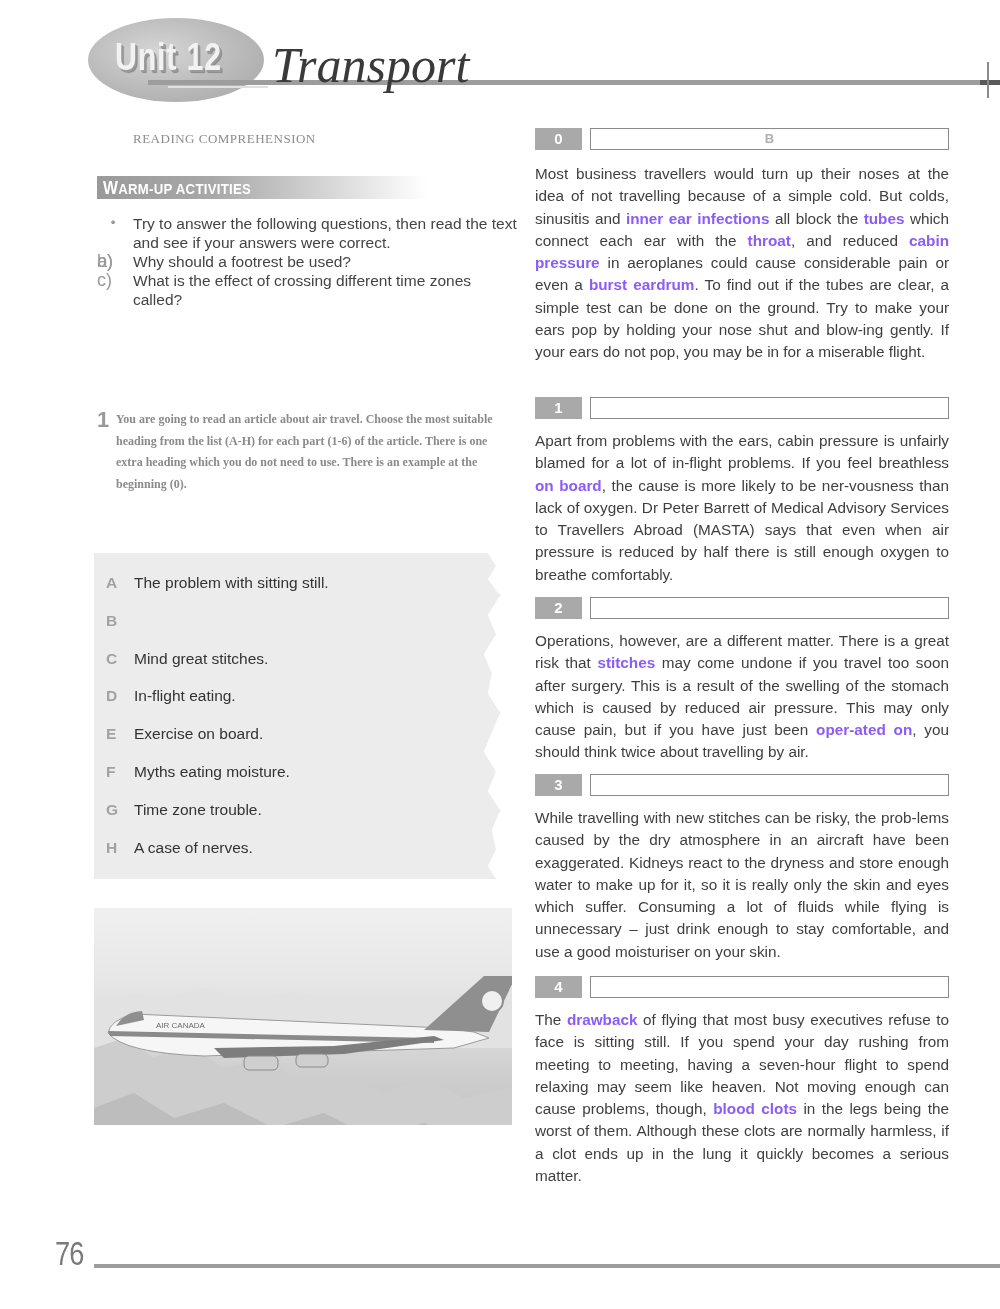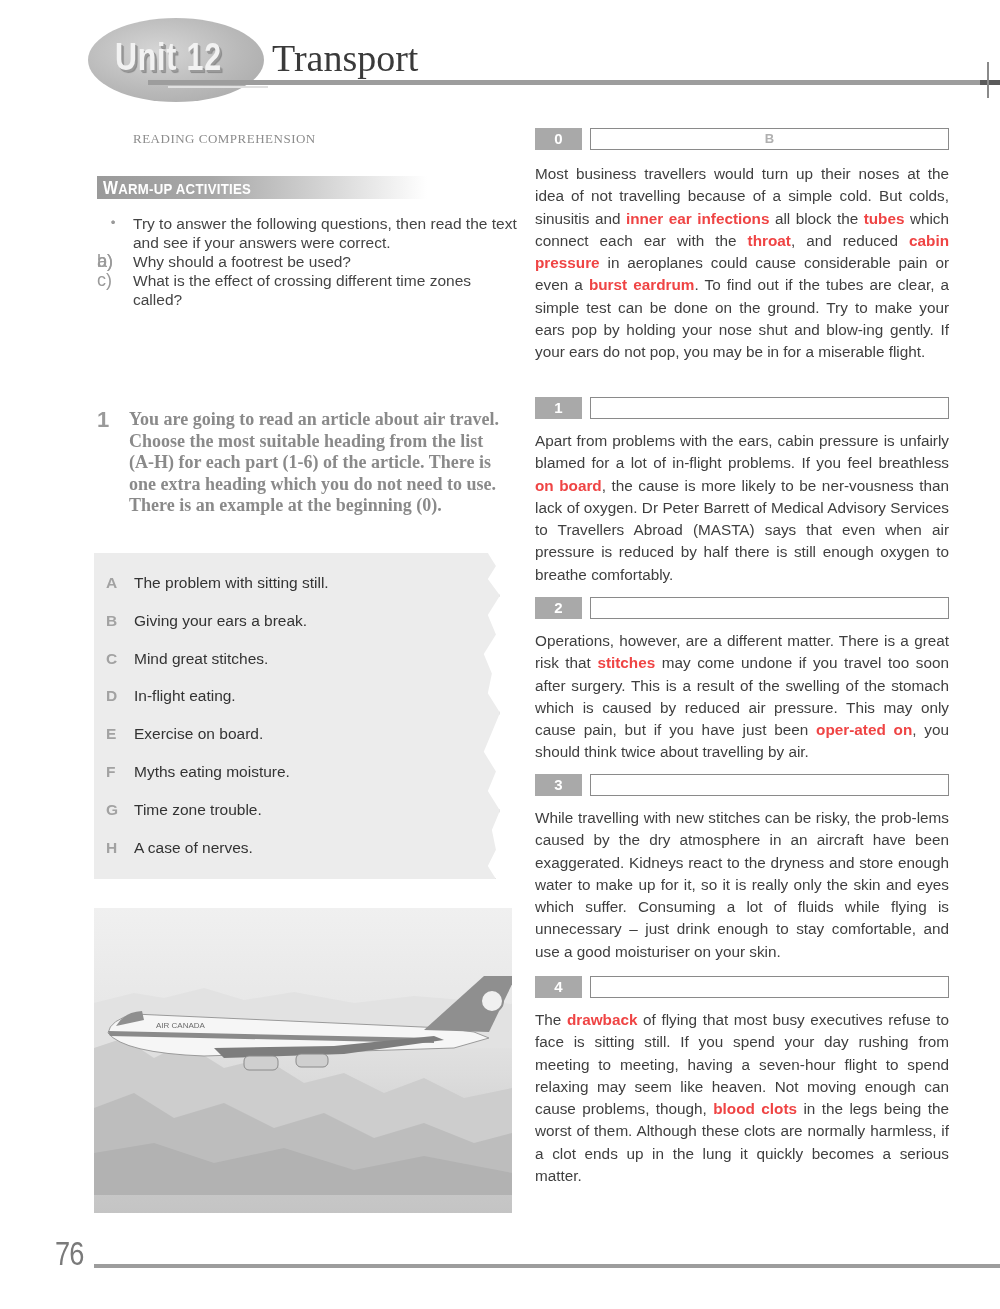--- a/index.html
+++ b/index.html
@@ -16,22 +16,22 @@
   }
   .unit-label {
     position: absolute; left: 115px; top: 36px;
     font-family: "Liberation Sans", sans-serif; font-weight: bold;
     font-size: 38px; color: #f2f2f2; letter-spacing: 1px;
     text-shadow: 2px 2px 0 #9a9a9a, 3px 3px 1px #8a8a8a;
     transform: scaleX(0.8); transform-origin: left center;
   }
   .unit-title {
     position: absolute; left: 272px; top: 36px;
-    font-family: "Liberation Serif", serif; 
-    font-size: 38px; color: #3a3a3a;
+    font-family: "Liberation Serif", serif; font-style: italic;
+    font-size: 50px; color: #3a3a3a;
   }
   .header-rule {
     position: absolute; left: 148px; top: 80px; width: 852px; height: 5px;
     background: #9d9d9d;
   }
   .header-rule-under {
     position: absolute; left: 168px; top: 86px; width: 100px; height: 2px;
     background: #e0e0e0;
   }
   .header-tick {
@@ -63,37 +63,37 @@
   .warm-list li { position: relative; padding-left: 36px; font-size: 15.5px; line-height: 19px; color: #444; }
   .warm-list li .marker { position: absolute; left: 0; top: 0; width: 30px; color: #9a9a9a; }
   .warm-list li .marker.dot { left: 14px; font-size: 12px; }
   .warm-list li .marker.letter { font-size: 18px; color: #9a9a9a; left: 0px; }
 
   .ex-num {
     position: absolute; left: 97px; top: 407px; font-family: "Liberation Sans", sans-serif;
     font-weight: bold; font-size: 22px; color: #9a9a9a;
   }
   .ex-instr {
-    position: absolute; left: 129px; top: 409px; width: 378px;
-    font-family: "Liberation Serif", serif; font-weight: bold; font-size: 18px;
+    position: absolute; left: 116px; top: 409px; width: 378px;
+    font-family: "Liberation Serif", serif; font-weight: bold; font-size: 12px;
     line-height: 21.5px; color: #8a8a8a;
   }
 
   .headings-box {
     position: absolute; left: 94px; top: 553px; width: 406px; height: 326px;
     background: #ececec;
     box-shadow: 2px 3px 4px rgba(0,0,0,0.25);
     clip-path: polygon(0 0, 97% 0, 99% 4%, 97% 8%, 100% 13%, 97% 19%, 99% 25%, 96% 31%, 98% 37%, 97% 43%, 100% 49%, 98% 55%, 96% 61%, 99% 67%, 97% 73%, 100% 79%, 98% 85%, 99% 91%, 97% 96%, 99% 100%, 0 100%);
   }
   .headings-list { position: absolute; left: 106px; top: 574px; margin: 0; padding: 0; list-style: none; }
   .headings-list li { height: 37.8px; font-size: 15.5px; color: #333; display: flex; }
   .headings-list li .hl { width: 28px; font-weight: bold; color: #a2a2a2; }
 
   .photo {
-    position: absolute; left: 94px; top: 908px; width: 418px; height: 305px;
+    position: absolute; left: 94px; top: 908px; width: 418px; height: 217px;
     background: linear-gradient(to bottom, #f0f0f0 0%, #e8e8e8 30%, #dcdcdc 55%, #cfcfcf 75%, #c4c4c4 100%);
     overflow: hidden;
     text-align: right;
   }
 
   
   .para-row { position: absolute; left: 535px; width: 414px; }
   .para-num {
     position: absolute; left: 0; top: 0; width: 47px; height: 22px;
     background: #a9a9a9; color: #fff; font-weight: bold; font-size: 15px;
@@ -101,21 +101,21 @@
   }
   .para-answer {
     position: absolute; left: 55px; top: 0; width: 357px; height: 20px;
     border: 1px solid #8a8a8a; background: #fff;
     text-align: center; font-size: 13px; font-weight: bold; color: #b0b0b0; line-height: 20px;
   }
   .para-text {
     position: absolute; left: 0; width: 414px; font-size: 15.3px; line-height: 22.3px;
     color: #3f3f3f; text-align: justify; margin: 0;
   }
-  .para-text b { color: #ef4444; }
+  .para-text b { color: #8b5cf6; }
 
   
   .page-num {
     position: absolute; left: 55px; top: 1234px;
     font-family: "Liberation Sans", sans-serif; font-size: 34px; color: #7a7a7a;
     transform: scaleX(0.8); transform-origin: left center; letter-spacing: -1px;
   }
   .footer-rule {
     position: absolute; left: 94px; top: 1264px; width: 906px; height: 4px; background: #9d9d9d;
   }
@@ -150,21 +150,20 @@
 <div class="ex-instr">You are going to read an article about air travel. Choose the most suitable heading from the list (A-H) for each part (1-6) of the article. There is one extra heading which you do not need to use. There is an example at the beginning (0).</div>
 
 <div class="headings-box"></div>
 <ul class="headings-list">
   <li>
       <span class="hl">A</span>
       <span>The problem with sitting still.</span>
     </li>
   <li>
       <span class="hl">B</span>
-      <span>Giving your ears a break.</span>
     </li>
   <li>
       <span class="hl">C</span>
       <span>Mind great stitches.</span>
     </li>
   <li>
       <span class="hl">D</span>
       <span>In-flight eating.</span>
     </li>
   <li>

